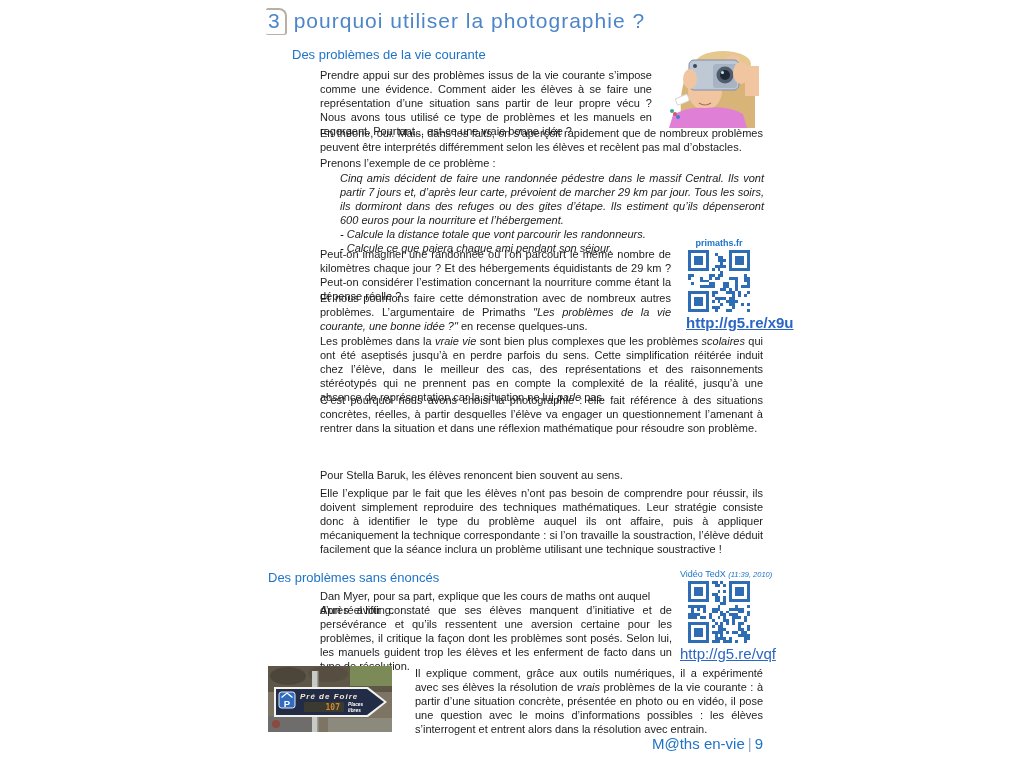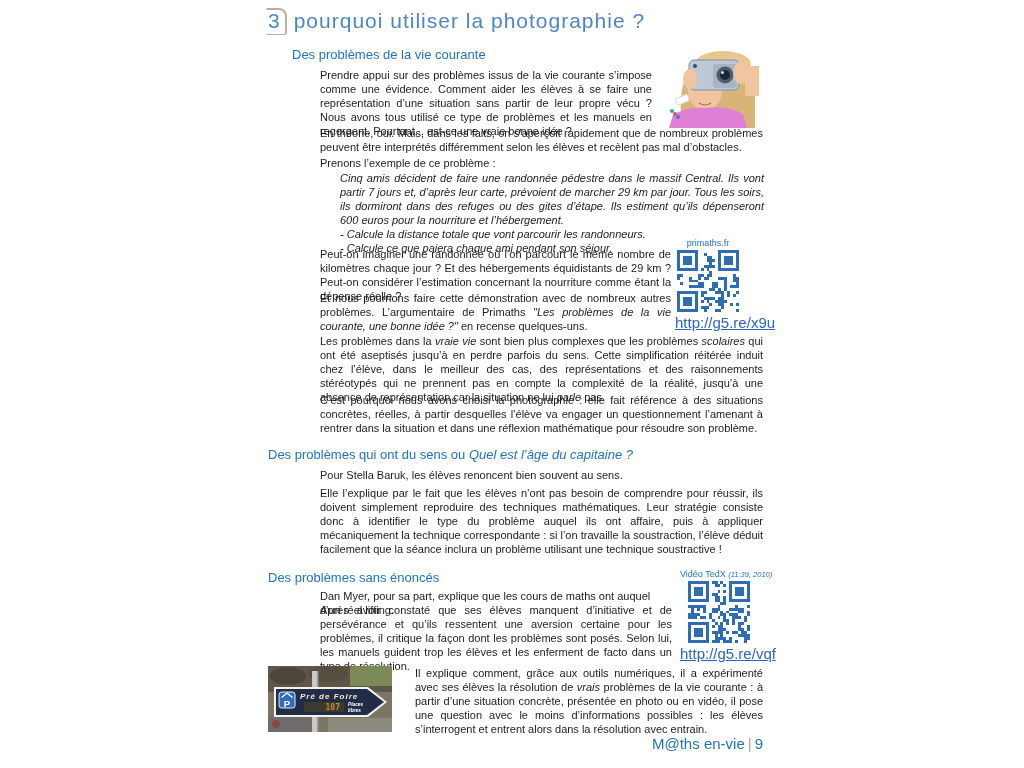--- a/index.html
+++ b/index.html
@@ -78,21 +78,21 @@
   <div class="problem abs" style="left:74px;top:171px;width:424px;">
     <div>Cinq amis décident de faire une randonnée pédestre dans le massif Central. Ils vont partir 7 jours et, d’après leur carte, prévoient de marcher 29 km par jour. Tous les soirs, ils dormiront dans des refuges ou des gites d’étape. Ils estiment qu’ils dépenseront 600 euros pour la nourriture et l’hébergement.</div>
     <div class="q">- Calcule la distance totale que vont parcourir les randonneurs.</div>
     <div class="q">- Calcule ce que paiera chaque ami pendant son séjour.</div>
   </div>
 
   <p class="body abs" style="left:54px;top:247px;width:351px;">Peut-on imaginer une randonnée où l’on parcourt le même nombre de kilomètres chaque jour ? Et des hébergements équidistants de 29 km ? Peut-on considérer l’estimation concernant la nourriture comme étant la dépense réelle ?</p>
 
   <p class="body abs" style="left:54px;top:291px;width:351px;"><span>Et nous pourrions faire cette démonstration avec de nombreux autres problèmes. L’argumentaire de Primaths </span><span class="itxt">"Les problèmes de la vie courante, une bonne idée ?"</span><span> en recense quelques-uns.</span></p>
 
-  <div class="qr-block abs" style="left:409px;top:238px;width:66px;">
+  <div class="qr-block abs" style="left:420px;top:238px;width:66px;font-weight:bold;">
     <span class="qr-label">primaths.fr</span>
     <svg class="qr" viewBox="0 0 21 21" shape-rendering="crispEdges">
         <rect x="0" y="0" width="1" height="1"></rect>
         <rect x="1" y="0" width="1" height="1"></rect>
         <rect x="2" y="0" width="1" height="1"></rect>
         <rect x="3" y="0" width="1" height="1"></rect>
         <rect x="4" y="0" width="1" height="1"></rect>
         <rect x="5" y="0" width="1" height="1"></rect>
         <rect x="6" y="0" width="1" height="1"></rect>
         <rect x="0" y="1" width="1" height="1"></rect>
@@ -283,21 +283,20 @@
         <rect x="14" y="20" width="1" height="1"></rect>
         <rect x="20" y="20" width="1" height="1"></rect>
       </svg>
     <a class="qr-link" href="#">http://g5.re/x9u</a>
   </div>
 
   <p class="body abs" style="left:54px;top:334px;width:443px;"><span>Les problèmes dans la </span><span class="itxt">vraie vie</span><span> sont bien plus complexes que les problèmes </span><span class="itxt">scolaires</span><span> qui ont été aseptisés jusqu’à en perdre parfois du sens. Cette simplification réitérée induit chez l’élève, dans le meilleur des cas, des représentations et des raisonnements stéréotypés qui ne prennent pas en compte la complexité de la réalité, jusqu’à une absence de représentation car la situation ne lui </span><span class="itxt">parle</span><span> pas.</span></p>
 
   <p class="body abs" style="left:54px;top:393px;width:443px;">C’est pourquoi nous avons choisi la photographie : elle fait référence à des situations concrètes, réelles, à partir desquelles l’élève va engager un questionnement l’amenant à rentrer dans la situation et dans une réflexion mathématique pour résoudre son problème.</p>
 
-  <h2 class="sec abs" style="left:2px;top:447px;"><span>Des problèmes qui ont du sens ou </span><span class="it">Quel est l’âge du capitaine ?</span></h2>
 
   <p class="body left abs" style="left:54px;top:468px;width:443px;">Pour Stella Baruk, les élèves renoncent bien souvent au sens.</p>
 
   <p class="body abs" style="left:54px;top:486px;width:443px;">Elle l’explique par le fait que les élèves n’ont pas besoin de comprendre pour réussir, ils doivent simplement reproduire des techniques mathématiques. Leur stratégie consiste donc à identifier le type du problème auquel ils ont affaire, puis à appliquer mécaniquement la technique correspondante : si l’on travaille la soustraction, l’élève déduit facilement que la séance inclura un problème utilisant une technique soustractive !</p>
 
   <h2 class="sec abs" style="left:2px;top:570px;">Des problèmes sans énoncés</h2>
 
   <div class="qr-block abs" style="left:414px;top:569px;width:78px;">
     <span class="qr-label"><span>Vidéo TedX </span><span class="small">(11:39, 2010)</span></span>
     <svg class="qr" viewBox="0 0 21 21" shape-rendering="crispEdges">

